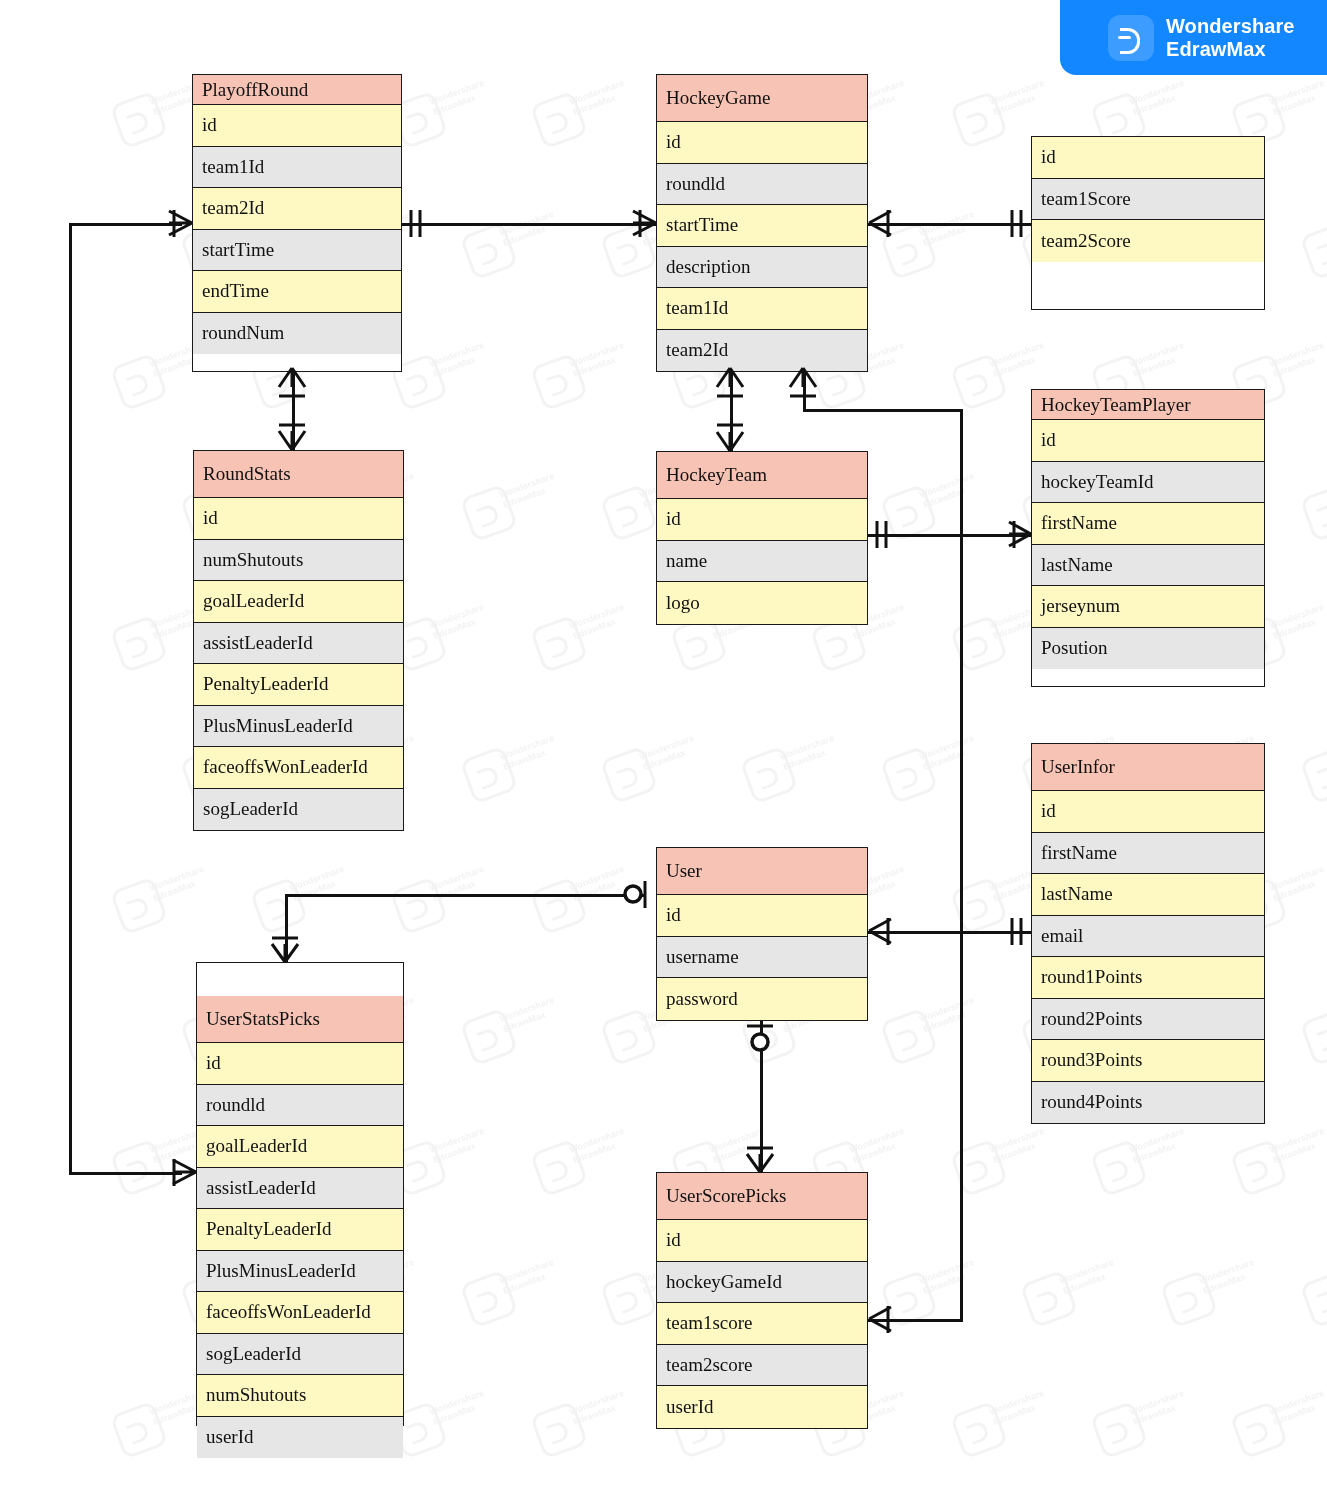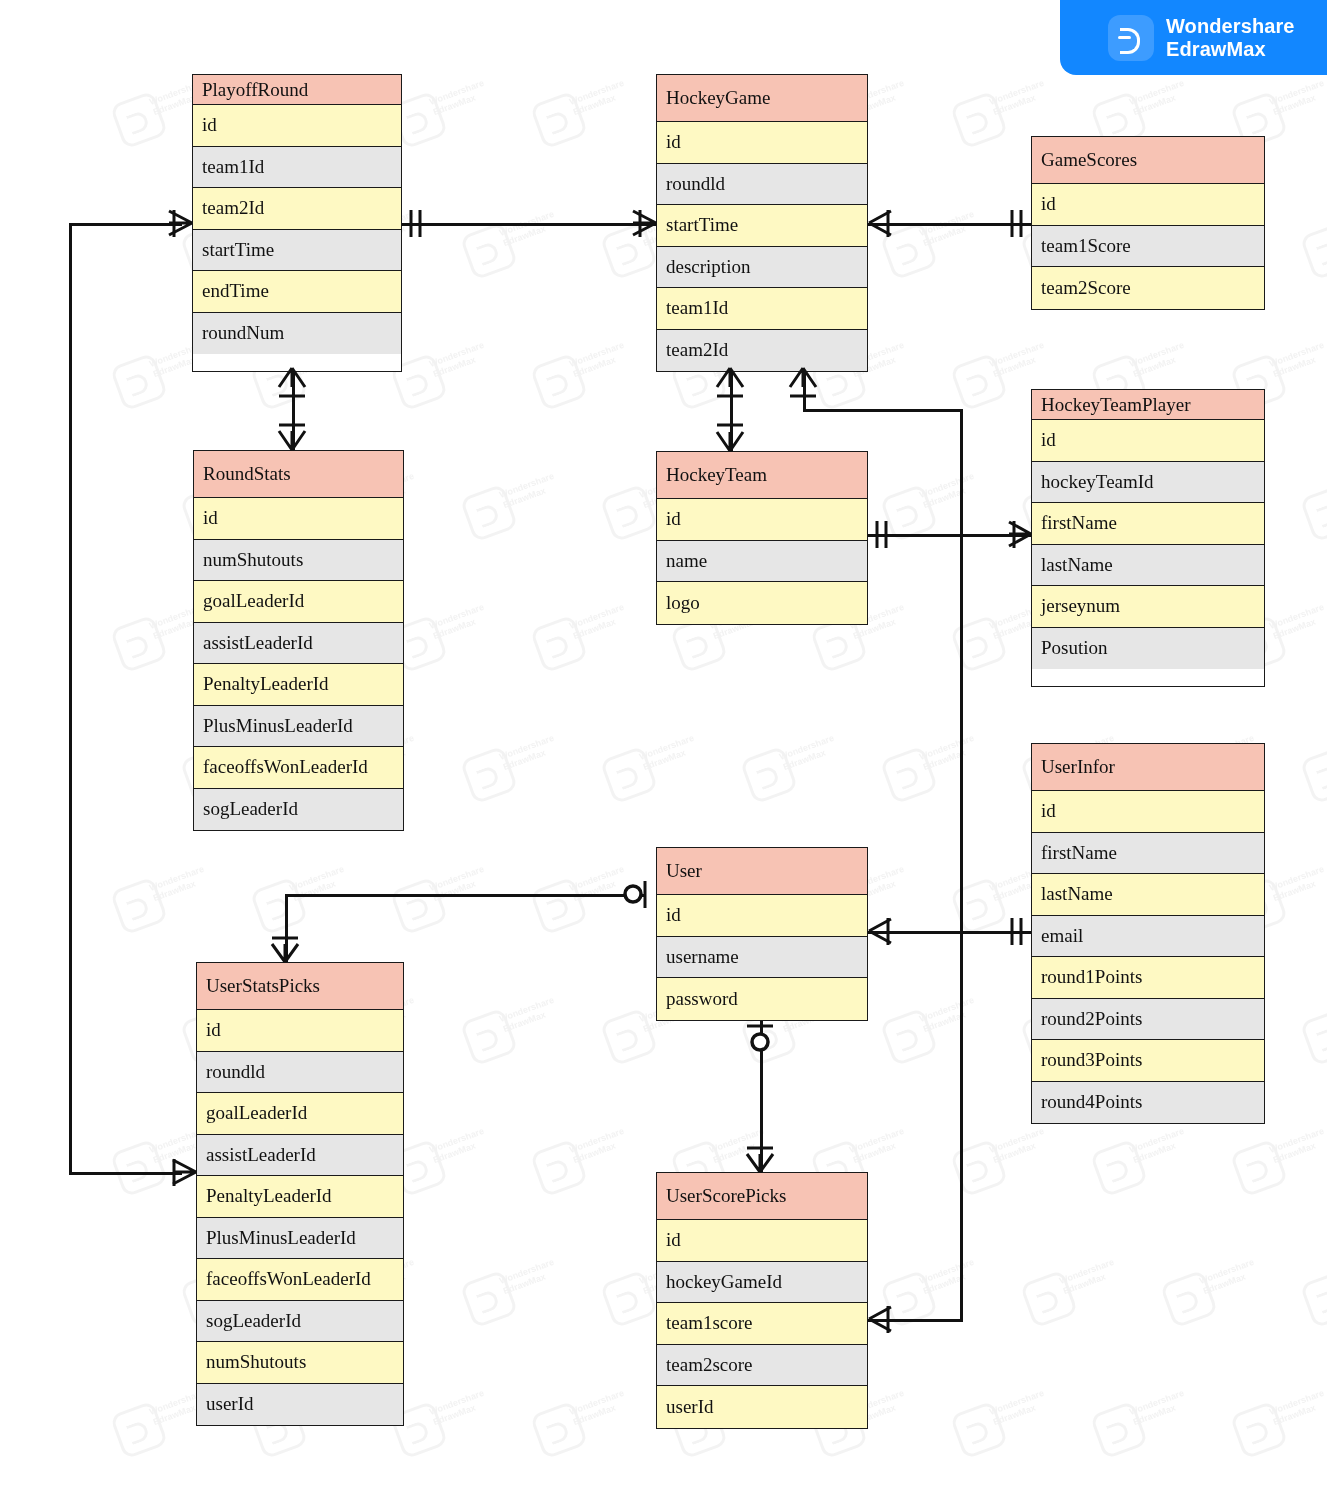--- a/index.html
+++ b/index.html
@@ -625,21 +625,20 @@
       <div class="entity" style="left: 656px; top: 74px; width: 212px; height: 298px;">
         <div class="hdr" style="height: 47px;">HockeyGame</div>
         <div class="attr" style="height: 41.5px;">id</div>
         <div class="attr alt" style="height: 41.5px;">roundld</div>
         <div class="attr" style="height: 41.5px;">startTime</div>
         <div class="attr alt" style="height: 41.5px;">description</div>
         <div class="attr" style="height: 41.5px;">team1Id</div>
         <div class="attr alt" style="height: 41.5px;">team2Id</div>
       </div>
       <div class="entity" style="left: 1031px; top: 136px; width: 234px; height: 173.5px;">
-        <div class="hdr" style="height: 47px;">GameScores</div>
         <div class="attr" style="height: 41.5px;">id</div>
         <div class="attr alt" style="height: 41.5px;">team1Score</div>
         <div class="attr" style="height: 41.5px;">team2Score</div>
       </div>
       <div class="entity" style="left: 193px; top: 450px; width: 211px; height: 381px;">
         <div class="hdr" style="height: 47px;">RoundStats</div>
         <div class="attr" style="height: 41.5px;">id</div>
         <div class="attr alt" style="height: 41.5px;">numShutouts</div>
         <div class="attr" style="height: 41.5px;">goalLeaderId</div>
         <div class="attr alt" style="height: 41.5px;">assistLeaderId</div>
@@ -674,21 +673,21 @@
         <div class="attr" style="height: 41.5px;">round3Points</div>
         <div class="attr alt" style="height: 41.5px;">round4Points</div>
       </div>
       <div class="entity" style="left: 656px; top: 847px; width: 212px; height: 173.5px;">
         <div class="hdr" style="height: 47px;">User</div>
         <div class="attr" style="height: 41.5px;">id</div>
         <div class="attr alt" style="height: 41.5px;">username</div>
         <div class="attr" style="height: 41.5px;">password</div>
       </div>
       <div class="entity" style="left: 196px; top: 962px; width: 208px; height: 464px;">
-        <div class="hdr" style="height: 47px;">UserStatsPicks</div>
+        <div class="hdr" style="height: 47px; margin-top: 33px;">UserStatsPicks</div>
         <div class="attr" style="height: 41.5px;">id</div>
         <div class="attr alt" style="height: 41.5px;">roundld</div>
         <div class="attr" style="height: 41.5px;">goalLeaderId</div>
         <div class="attr alt" style="height: 41.5px;">assistLeaderId</div>
         <div class="attr" style="height: 41.5px;">PenaltyLeaderId</div>
         <div class="attr alt" style="height: 41.5px;">PlusMinusLeaderId</div>
         <div class="attr" style="height: 41.5px;">faceoffsWonLeaderId</div>
         <div class="attr alt" style="height: 41.5px;">sogLeaderId</div>
         <div class="attr" style="height: 41.5px;">numShutouts</div>
         <div class="attr alt" style="height: 41.5px;">userId</div>

